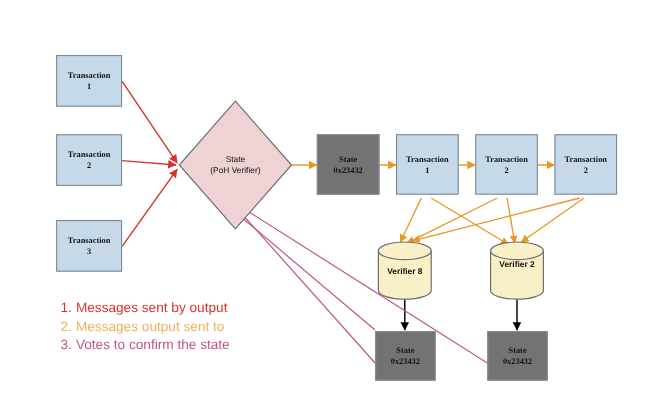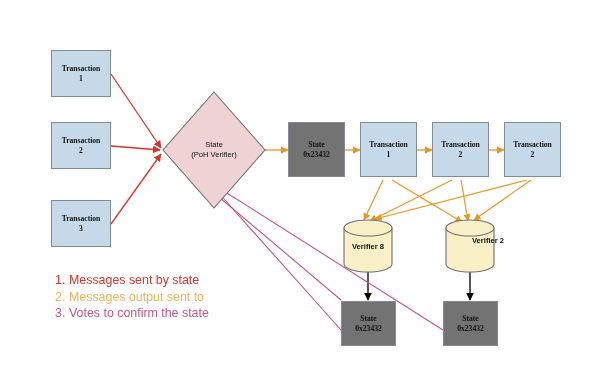--- a/index.html
+++ b/index.html
@@ -209,37 +209,37 @@
   <span>2</span>
 </div>
 <div class="node box box-tx" style="left:504px; top:122px; width:57px; height:55px;">
   <span>Transaction</span>
   <span>2</span>
 </div>
 
 <div class="cyl-wrap" style="left:344px; top:220px; width:48px; height:52px;">
   <div class="cyl-label">Verifier 8</div>
 </div>
-<div class="cyl-wrap" style="left:464px; top:220px; width:48px; height:40px;">
+<div class="cyl-wrap" style="left:446px; top:220px; width:48px; height:40px;">
   <div class="cyl-label">Verifier 2</div>
 </div>
 
 <div class="node box box-state" style="left:341px; top:301px; width:55px; height:45px;">
   <span>State</span>
   <span>0x23432</span>
 </div>
 <div class="node box box-state" style="left:443px; top:301px; width:55px; height:45px;">
   <span>State</span>
   <span>0x23432</span>
 </div>
 
 <div id="legend">
   <div class="legend-row" style="color:#d7342a;">
     <span class="legend-num">1.</span>
-    <span class="legend-text">Messages sent by state</span>
+    <span class="legend-text">Messages sent by output</span>
   </div>
   <div style="color:#eeb25a;">
     <div class="legend-row">
       <span class="legend-num">2.</span>
       <span class="legend-text">Messages output sent to</span>
     </div>
   </div>
   <div class="legend-row" style="color:#c1558b;">
     <span class="legend-num">3.</span>
     <span class="legend-text">Votes to confirm the state</span>

